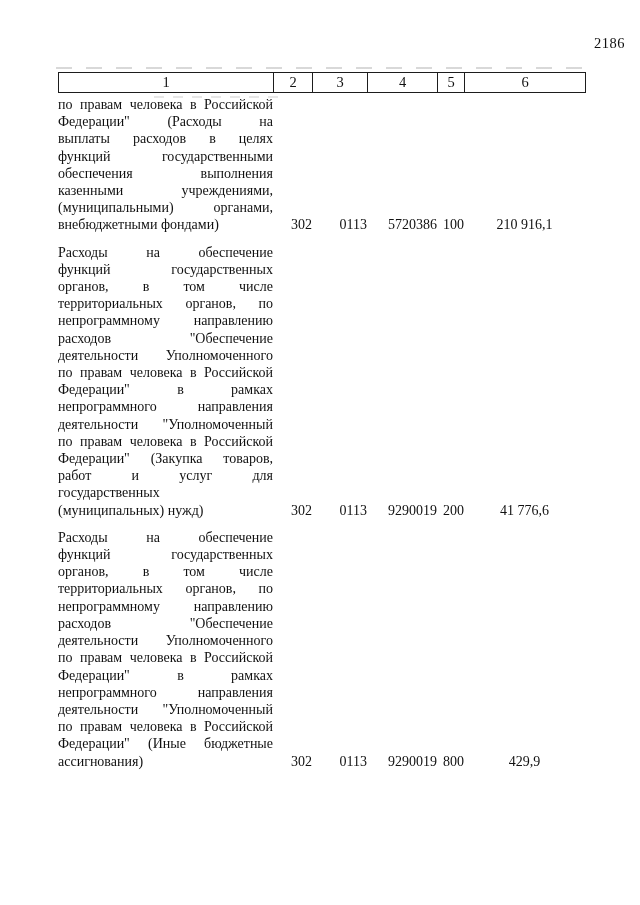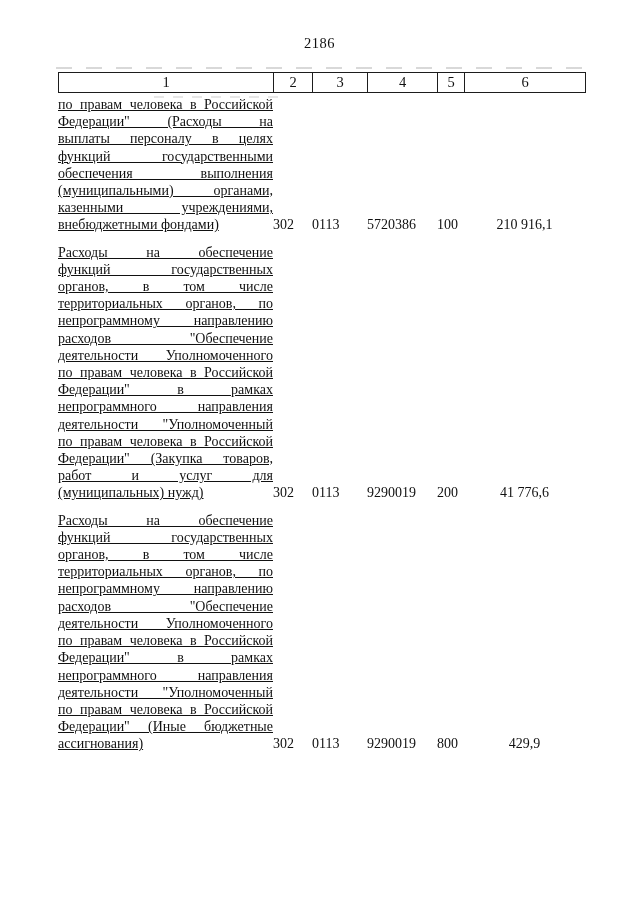--- a/index.html
+++ b/index.html
@@ -8,22 +8,22 @@
   body {
     width: 640px; height: 905px;
     position: relative;
     overflow: hidden;
     font-family: "Liberation Serif", "DejaVu Serif", serif;
     color: #111111;
   }
 
   .page-number {
     position: absolute;
-    top: 35px; left: 0; right: 1px;
-    text-align: center;
+    top: 35px; left: 0; right: 15px;
+    text-align: right;
     font-size: 14.5px;
     letter-spacing: 0.5px;
   }
 
   .budget-table {
     position: absolute;
     left: 58px; top: 72px;
     width: 528px;
   }
 
@@ -66,27 +66,27 @@
     align-items: flex-end;
     margin-bottom: 10px;
   }
   .trow:last-child { margin-bottom: 0; }
 
   .cell-name {
     width: 215px;
     font-size: 14px;
     line-height: 17.2px;
   }
-  .tline { text-align: justify; text-align-last: justify; text-decoration: underline; }
+  .tline { text-align: justify; text-align-last: justify; }
   .tline-last { text-align-last: left; }
 
   .cell-v {
     font-size: 14px;
     line-height: 17.2px;
-    text-align: left;
+    text-align: right;
     white-space: nowrap;
   }
   .v6 { text-align: center; padding-right: 1px; }
 </style>
 </head>
 <body>
 
 <div class="page-number">2186</div>
 
 <div class="budget-table">
@@ -102,25 +102,25 @@
     <div class="th c5">5</div>
     <div class="th c6">6</div>
   </div>
 
   <div class="tbody">
 
     <div class="trow">
       <div class="cell-name">
           <div class="tline">по правам человека в Российской</div>
           <div class="tline">Федерации" (Расходы на</div>
-          <div class="tline">выплаты персоналу в целях</div>
+          <div class="tline">выплаты расходов в целях</div>
           <div class="tline">функций государственными</div>
           <div class="tline">обеспечения выполнения</div>
+          <div class="tline">казенными учреждениями,</div>
           <div class="tline">(муниципальными) органами,</div>
-          <div class="tline">казенными учреждениями,</div>
           <div class="tline tline-last">внебюджетными фондами)</div>
         </div>
       <div class="cell-v c2">302</div>
       <div class="cell-v c3">0113</div>
       <div class="cell-v c4">5720386</div>
       <div class="cell-v c5">100</div>
       <div class="cell-v c6 v6">210 916,1</div>
     </div>
 
     <div class="trow">
@@ -132,20 +132,21 @@
           <div class="tline">непрограммному направлению</div>
           <div class="tline">расходов "Обеспечение</div>
           <div class="tline">деятельности Уполномоченного</div>
           <div class="tline">по правам человека в Российской</div>
           <div class="tline">Федерации" в рамках</div>
           <div class="tline">непрограммного направления</div>
           <div class="tline">деятельности "Уполномоченный</div>
           <div class="tline">по правам человека в Российской</div>
           <div class="tline">Федерации" (Закупка товаров,</div>
           <div class="tline">работ и услуг для</div>
+          <div class="tline">государственных</div>
           <div class="tline tline-last">(муниципальных) нужд)</div>
         </div>
       <div class="cell-v c2">302</div>
       <div class="cell-v c3">0113</div>
       <div class="cell-v c4">9290019</div>
       <div class="cell-v c5">200</div>
       <div class="cell-v c6 v6">41 776,6</div>
     </div>
 
     <div class="trow">

